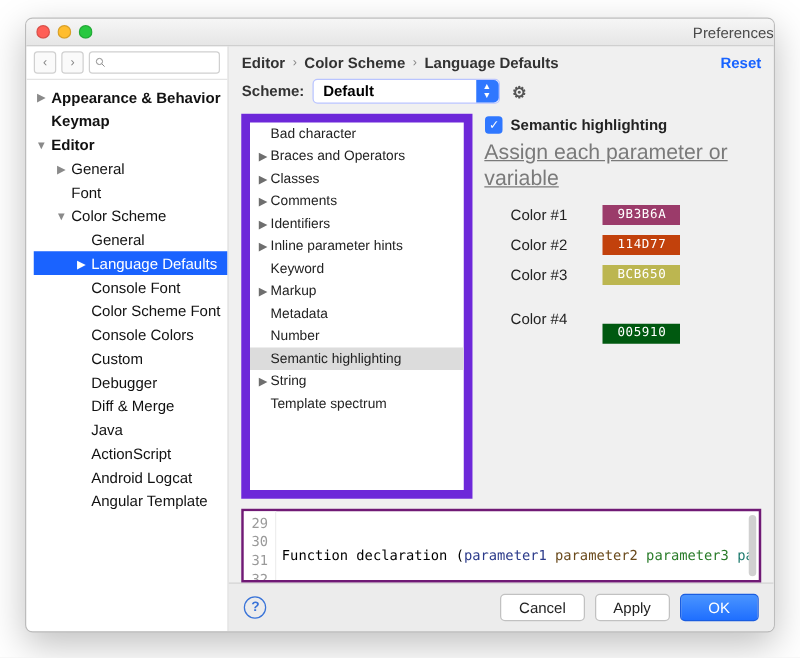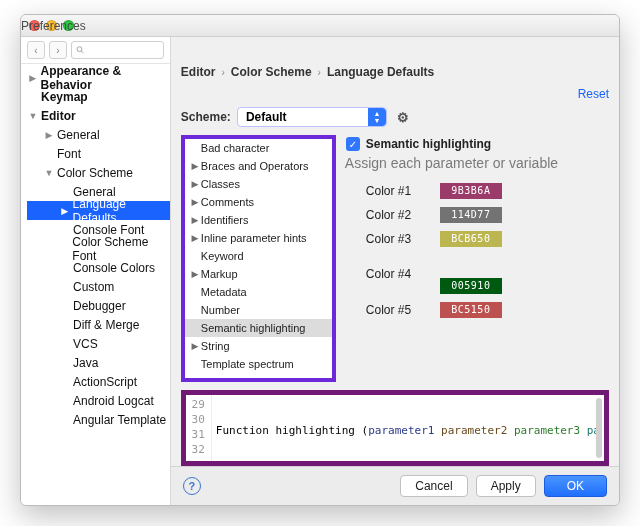--- a/index.html
+++ b/index.html
@@ -2,62 +2,62 @@
 <html><head>
 <meta charset="utf-8">
 <style>
   * { box-sizing: border-box; margin: 0; padding: 0; }
   body { font-family: -apple-system, "Helvetica Neue", Arial, sans-serif; font-size: 12px; background: #fff; width: 640px; height: 526px; overflow: hidden; }
   .window { width: 600px; height: 492px; margin: 14px auto; background: #f0f0f0; border: 1px solid #bcbcbc; border-radius: 6px; box-shadow: 0 10px 30px rgba(0,0,0,0.25); display: flex; flex-direction: column; overflow: hidden; }
   .titlebar { height: 22px; background: linear-gradient(#f6f6f6,#e6e6e6); border-bottom: 1px solid #cfcfcf; display: flex; align-items: center; position: relative; }
   .tl-dots { display: flex; gap: 6px; padding-left: 8px; }
   .dot { width: 11px; height: 11px; border-radius: 50%; border: 0.5px solid rgba(0,0,0,0.15); }
   .dot.r { background:#ff5f57; } .dot.y { background:#ffbd2e; } .dot.g { background:#28c840; }
-  .title { position:absolute; left:0; right:0; text-align:left; font-size:12px; color:#4a4a4a; }
+  .title { position:absolute; left:0; right:0; text-align:right; font-size:12px; color:#4a4a4a; }
   .content { flex:1; display:flex; overflow:hidden; }
   .sidebar { width: 212px; background:#fff; border-right:1px solid #d8d8d8; display:flex; flex-direction:column; }
   .search-row { display:flex; align-items:center; padding:4px 6px; border-bottom:1px solid #e4e4e4; gap:4px; }
   .nav-btn { width:18px; height:18px; border:1px solid #d0d0d0; border-radius:3px; background:#fafafa; display:flex; align-items:center; justify-content:center; color:#888; font-size:10px; }
   .search-wrap { flex:1; display:flex; align-items:center; border:1px solid #d0d0d0; border-radius:3px; background:#fff; height:18px; padding:0 4px; gap:3px; }
   .search-wrap input { border:none; outline:none; font-size:11px; width:100%; }
   .tree { flex:1; overflow-y:auto; padding:4px 0 4px 6px; }
   .node { display:flex; align-items:center; height:19px; padding-left:0; cursor:default; }
   .arrow { width:12px; display:inline-flex; justify-content:center; color:#8a8a8a; font-size:9px; }
   .arrow.blank { color:transparent; }
   .lbl { padding-left:2px; color:#111; }
   .bold { font-weight:600; }
   .depth-0 { } .depth-1 { padding-left:16px; } .depth-2 { padding-left:32px; }
   .selected { background:#1a63ff; }
   .selected .lbl, .selected .arrow { color:#fff; }
   .main { flex:1; display:flex; flex-direction:column; background:#f0f0f0; }
   .crumb-row { display:flex; align-items:center; padding:6px 10px 2px 10px; gap:6px; }
   .crumb { color:#333; font-weight:600; }
   .sep { color:#888; font-size:10px; }
-  .reset { margin-left:auto; color:#1863ff; font-weight:400; cursor:pointer;margin-top:44px; }
+  .reset { margin-left:auto; color:#1863ff; font-weight:700; cursor:pointer; }
   .scheme-row { display:flex; align-items:center; padding:4px 10px 8px 10px; gap:6px;font-weight:bold; }
   .scheme-label { color:#333; }
   .select { flex: 0 0 150px; height:20px; background:#fff; border:1px solid #b9c4ff; border-radius:4px; display:flex; align-items:center; padding:0 4px 0 8px; position:relative; }
   .select-arrows { position:absolute; right:0; top:0; bottom:0; width:18px; background:#2f77ff; border-radius:0 4px 4px 0; display:flex; flex-direction:column; align-items:center; justify-content:center; gap:0; color:#fff; font-size:7px; }
   .gear { font-size:13px; color:#555; padding:0 4px; cursor:pointer; }
   .mid-row { flex:1; display:flex; padding:0 10px; gap:8px; min-height:0; }
-  .catlist { width:155px; background:#fff; border:4px solid #6d28d9; overflow-y:auto; }
+  .catlist { width:185px; background:#fff; border:7px solid #6d28d9; overflow-y:auto; }
   .catitem { display:flex; align-items:center; height:18px; padding-left:4px; font-size:11px; color:#222; }
   .catitem .arrow { width:12px; color:#6e6e6e; }
   .catitem .blank { color:transparent; }
   .catitem.sel { background:#dcdcdc; }
   .right-pane { flex:1; display:flex; flex-direction:column; }
   .sem-head { display:flex; align-items:center; gap:6px; padding:2px 0 4px 2px; }
   .chk { width:14px; height:14px; border-radius:3px; background:#2f77ff; display:flex; align-items:center; justify-content:center; color:#fff; font-size:10px; }
   .sem-head .h { font-weight:600; color:#222; }
-  .desc { color:#7a7a7a; font-size:14px; line-height:1.25; padding-left:1px; }
+  .desc { color:#7a7a7a; font-size:17px; line-height:1.25; padding-left:1px;text-decoration:underline; }
   .color-table { margin-top:10px; display:flex; flex-direction:column; gap:8px; padding-left:22px; }
   .crow { display:flex; align-items:center; gap:14px; }
   .cname { width:60px; color:#222; }
   .chip { width:62px; height:16px; display:flex; align-items:center; justify-content:center; font-size:10px; color:#fff; letter-spacing:0.5px; font-family: monospace; }
-  .preview { margin:8px 10px 0 10px; height:76px; background:#fff; border:5px solid #701a75; font-family: Menlo, Consolas, monospace; font-size:11px; overflow:hidden; position:relative; }
+  .preview { margin:8px 10px 0 10px; height:59px; background:#fff; border:2px solid #701a75; font-family: Menlo, Consolas, monospace; font-size:11px; overflow:hidden; position:relative; }
   .preview-inner { display:flex; }
   .gutter { width:26px; text-align:right; color:#9a9a9a; padding:2px 6px 2px 0; background:#fff; border-right:1px solid #eee; }
   .gutter div { height:15px; line-height:15px; }
   .code { padding:2px 4px; flex:1; color:#111; white-space:pre; }
   .code div { height:15px; line-height:15px; }
   .p1 { color:#2b3a8a; } .p2 { color:#2a7c2a; } .p3 { color:#6a4a1c; } .p4 { color:#8a2c6a; } .p5 { color:#1d7a6e; }
   .kw { color:#000; }
   .sb { position:absolute; right:2px; top:3px; bottom:3px; width:6px; background:#d0d0d0; border-radius:3px; }
   .footer { display:flex; align-items:center; padding:8px 12px; gap:8px; border-top:1px solid #d3d3d3; background:#ececec; }
   .help { width:18px; height:18px; border:1px solid #3a74d8; border-radius:50%; color:#3a74d8; display:flex; align-items:center; justify-content:center; font-size:11px; font-weight:600; }
@@ -143,24 +143,20 @@
           <div class="node depth-2">
             <span class="arrow blank">▶</span>
             <span class="lbl">Debugger</span>
           </div>
           <div class="node depth-2">
             <span class="arrow blank">▶</span>
             <span class="lbl">Diff &amp; Merge</span>
           </div>
           <div class="node depth-2">
             <span class="arrow blank">▶</span>
-            <span class="lbl">VCS</span>
-          </div>
-          <div class="node depth-2">
-            <span class="arrow blank">▶</span>
             <span class="lbl">Java</span>
           </div>
           <div class="node depth-2">
             <span class="arrow blank">▶</span>
             <span class="lbl">ActionScript</span>
           </div>
           <div class="node depth-2">
             <span class="arrow blank">▶</span>
             <span class="lbl">Android Logcat</span>
           </div>
@@ -254,48 +250,44 @@
             <span class="h">Semantic highlighting</span>
           </div>
           <div class="desc">Assign each parameter or variable</div>
           <div class="color-table" id="color-table">
               <div class="crow">
                 <div class="cname">Color #1</div>
                 <div class="chip" style="background: rgb(155, 59, 106);">9B3B6A</div>
               </div>
               <div class="crow">
                 <div class="cname">Color #2</div>
-                <div class="chip" style="background: #737373;">114D77</div>
+                <div class="chip" style="background: #c2410c;">114D77</div>
               </div>
               <div class="crow">
                 <div class="cname">Color #3</div>
                 <div class="chip" style="background: rgb(188, 182, 80);">BCB650</div>
               </div>
               <div class="crow">
                 <div class="cname">Color #4</div>
                 <div class="chip" style="background: rgb(0, 89, 16); margin-top: 23px;">005910</div>
               </div>
-              <div class="crow">
-                <div class="cname">Color #5</div>
-                <div class="chip" style="background: rgb(188, 81, 80);">BC5150</div>
-              </div>
             </div>
         </div>
       </div>
 
       <div class="preview">
         <div class="preview-inner">
           <div class="gutter">
             <div>29</div>
             <div>30</div>
             <div>31</div>
             <div>32</div>
           </div>
           <div class="code">
-            <div><span class="kw">Function highlighting (</span><span class="p1">parameter1</span><span> </span><span class="p3">parameter2</span><span> </span><span class="p2">parameter3</span><span class="p5"> pa</span></div>
+            <div><span class="kw">Function declaration (</span><span class="p1">parameter1</span><span> </span><span class="p3">parameter2</span><span> </span><span class="p2">parameter3</span><span class="p5"> pa</span></div>
             <div><span class="kw">    Local </span><span class="p1">variable1</span><span> </span><span class="p3">variable2</span><span> </span><span class="p2">variable3</span><span> </span><span class="p4">variable4</span></div>
             
             
           </div>
         </div>
         <div class="sb"></div>
       </div>
 
       <div class="footer">
         <div class="help">?</div>

